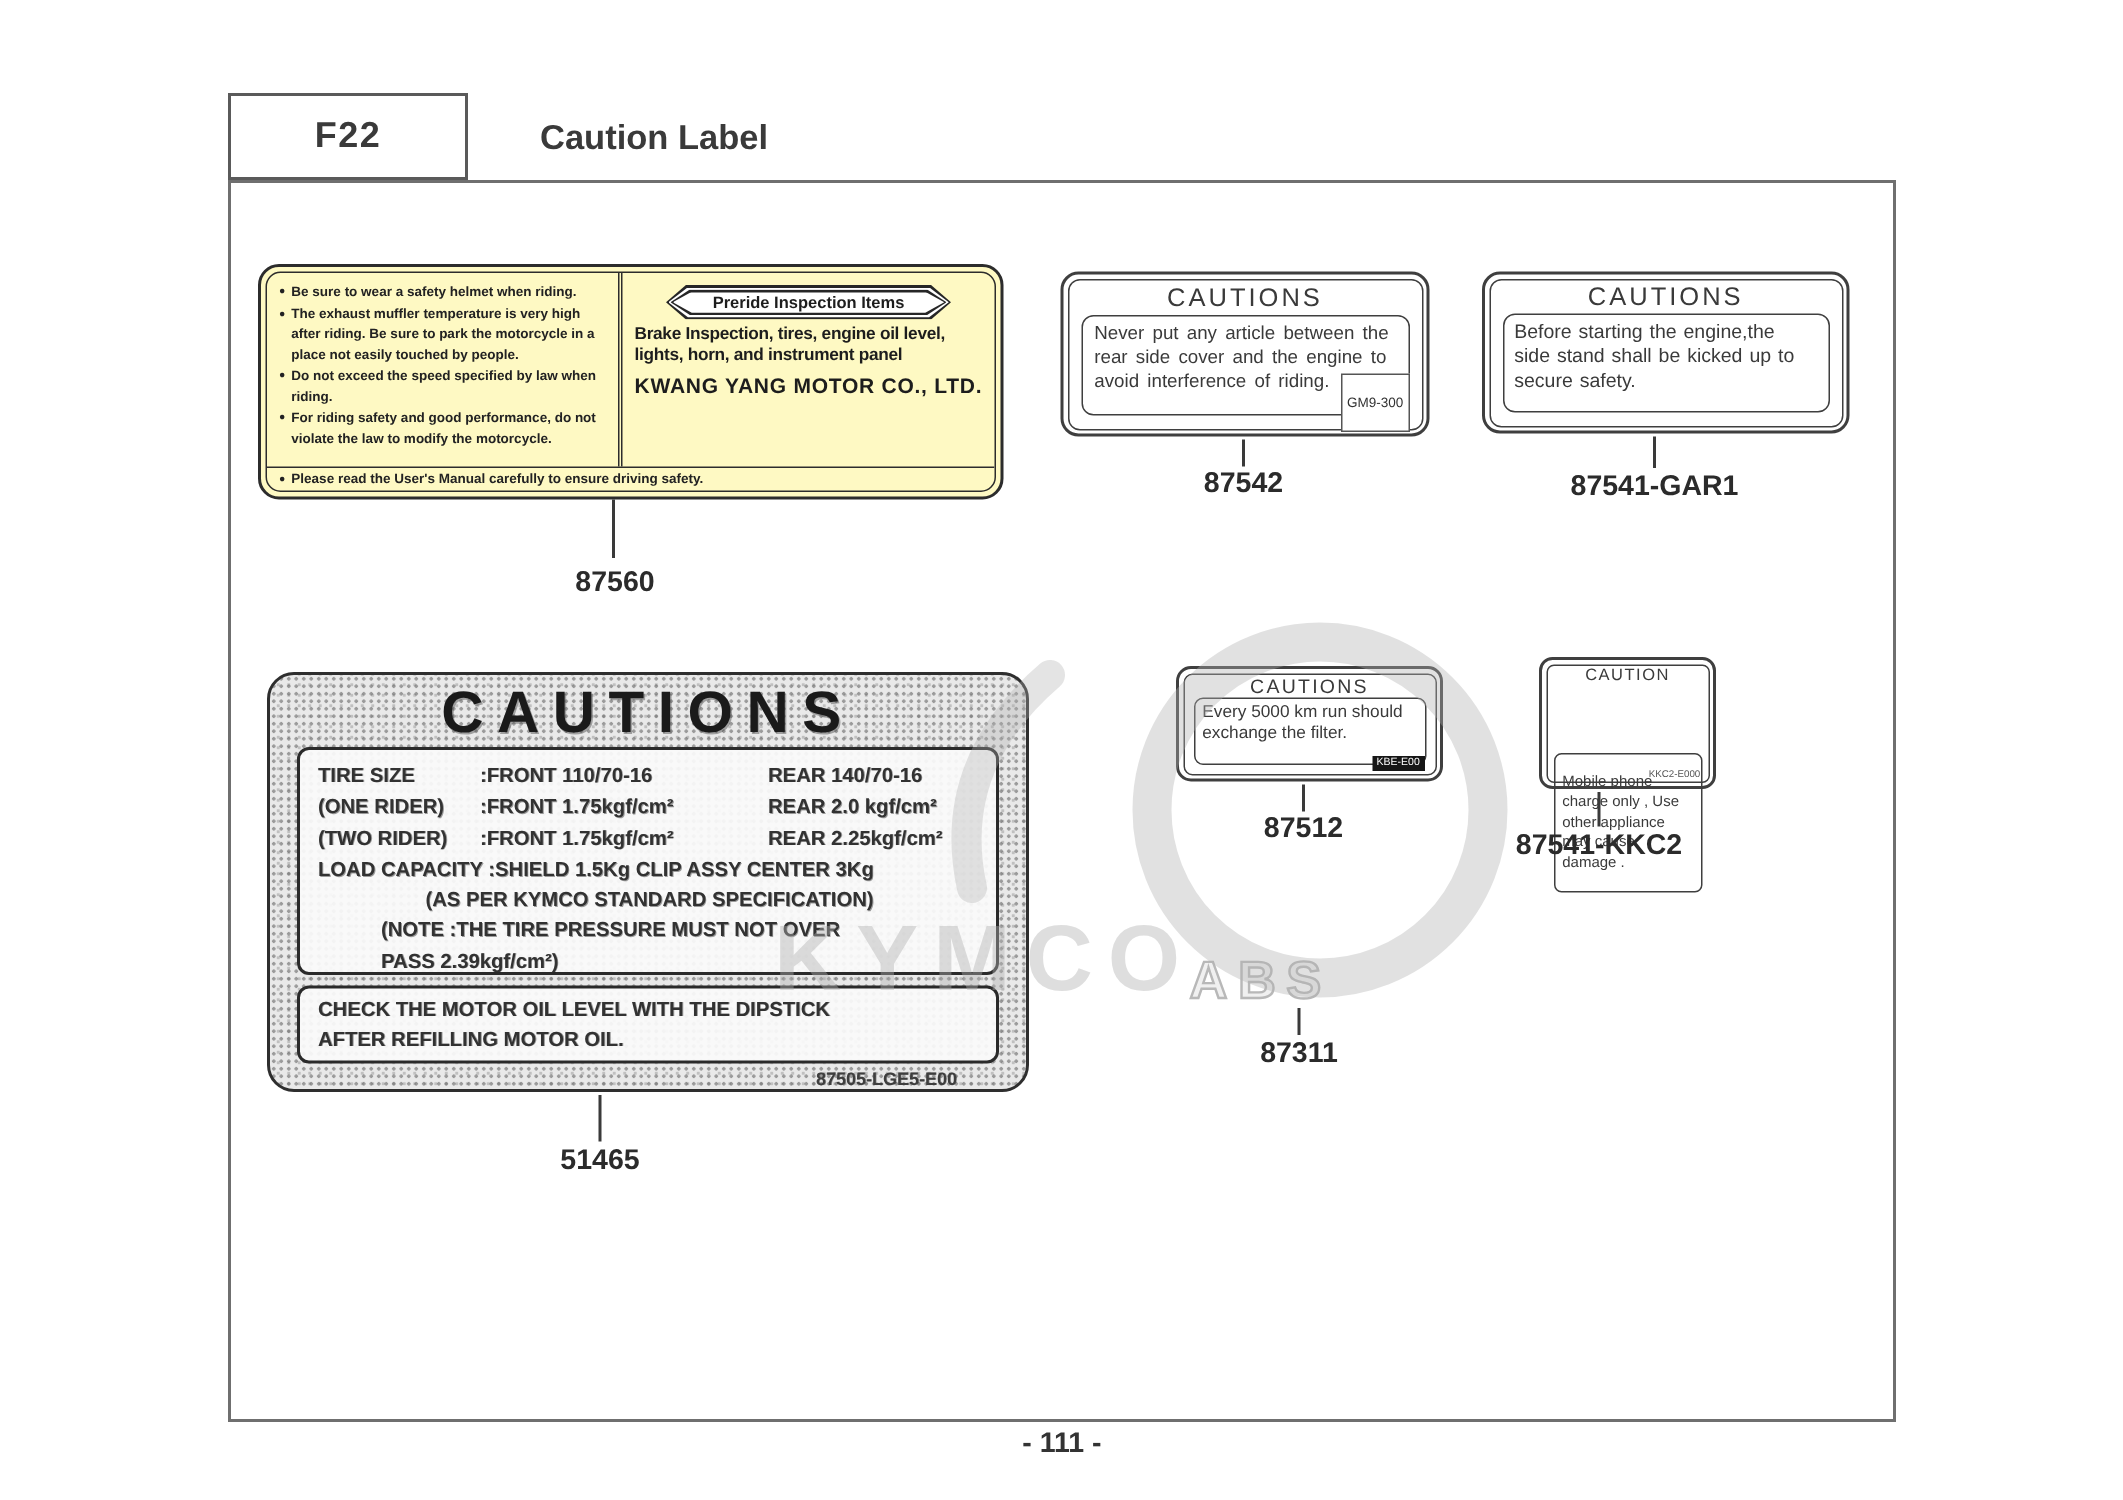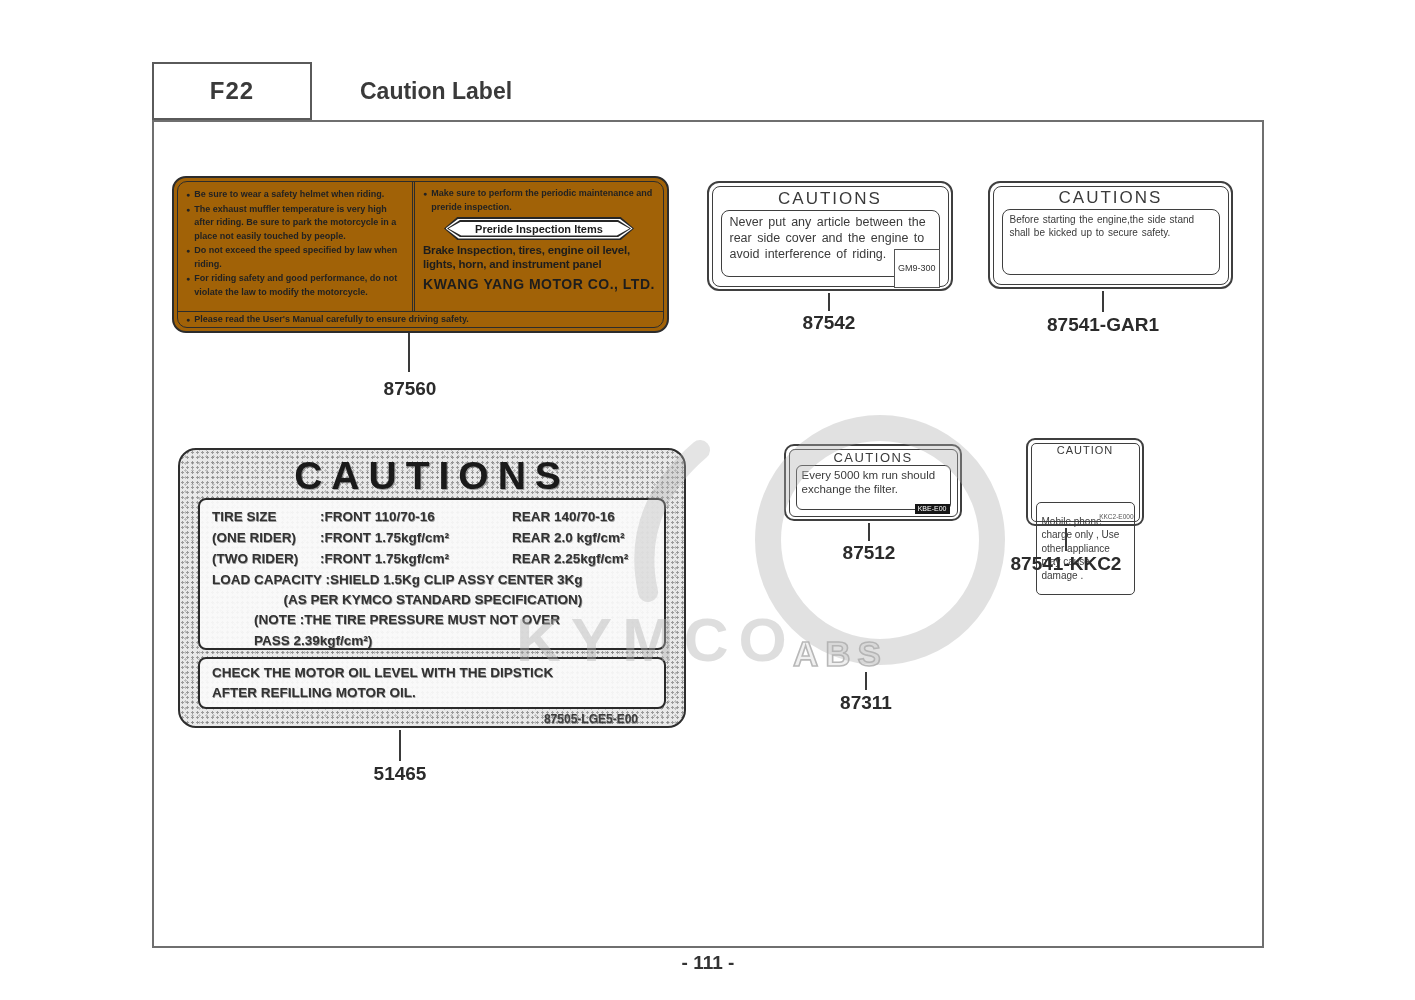--- a/index.html
+++ b/index.html
@@ -19,21 +19,21 @@
   .page-number { position:absolute; left:152px; top:952px; width:1112px; text-align:center;
     font-size:19px; font-weight:bold; color:#333; z-index:15; }
 
   
   .leader { position:absolute; width:2px; background:#3a3a3a; z-index:12; }
   .pn { position:absolute; transform:translateX(-50%); font-size:19px; font-weight:bold;
     color:#2b2b2b; white-space:nowrap; z-index:20; }
 
   
   .lbl560 { position:absolute; left:172px; top:176px; width:497px; height:157px;
-    border:2px solid #2c2c2c; border-radius:14px; padding:3px; background:#a16207; z-index:10; }
+    border:2px solid #2c2c2c; border-radius:14px; padding:3px; background:#fef9c3; z-index:10; }
   .lbl560-inner { border:1.5px solid #2c2c2c; border-radius:10px; height:100%;
     display:flex; flex-direction:column; overflow:hidden; }
   .lbl560-main { flex:1; display:flex; }
   .lbl560-left { width:234px; padding:6px 4px 2px 8px; }
   .lbl560-right { flex:1; border-left:3px double #2c2c2c; padding:5px 8px 2px 8px; }
   .b-item { display:flex; font-size:9px; font-weight:bold; color:#222; line-height:1.5; margin-bottom:1px; }
   .b-item .bdot { font-size:7px; margin:2px 4px 0 0; }
   .lbl560-footer { border-top:1.5px solid #2c2c2c; padding:2px 6px 3px 8px; display:flex;
     font-size:9px; font-weight:bold; color:#222; }
   .lbl560-footer .bdot { font-size:7px; margin:2px 4px 0 0; }
@@ -54,21 +54,21 @@
   .clabel-body { border:1.5px solid #3f3f3f; color:#3a3a3a; }
   .c87542 { left:707px; top:181px; width:246px; height:110px; border-radius:12px; }
   .c87542 .clabel-inner { border-radius:8px; }
   .c87542 .clabel-title { font-size:17px; letter-spacing:2px; padding-top:2px; }
   .c87542 .clabel-body { flex:1; margin:1px 8px 9px 8px; border-radius:8px; padding:3px 8px;
     font-size:12.5px; line-height:1.3; word-spacing:2px; }
   .cgar1 { left:988px; top:181px; width:245px; height:108px; border-radius:12px; }
   .cgar1 .clabel-inner { border-radius:8px; }
   .cgar1 .clabel-title { font-size:17px; letter-spacing:2px; padding-top:1px; }
   .cgar1 .clabel-body { flex:1; margin:1px 8px 9px 8px; border-radius:8px; padding:3px 7px;
-    font-size:10px; line-height:1.3; word-spacing:1px; }
+    font-size:13px; line-height:1.3; word-spacing:1px; }
   .c87512 { left:784px; top:444px; width:178px; height:77px; border-radius:10px; }
   .c87512 .clabel-inner { border-radius:6px; }
   .c87512 .clabel-title { font-size:13px; letter-spacing:1.5px; }
   .c87512 .clabel-body { flex:1; margin:0 6px 6px 6px; border-radius:6px; padding:2px 5px;
     font-size:11.5px; line-height:1.3; }
   .ckkc2 { left:1026px; top:438px; width:118px; height:88px; border-radius:9px; }
   .ckkc2 .clabel-inner { border-radius:5px;gap:46px; }
   .ckkc2 .clabel-title { font-size:11px; letter-spacing:1px; }
   .ckkc2 .clabel-body { flex:1; margin:0 4px 5px 4px; border-radius:5px; padding:12px 5px;
     font-size:10px; line-height:1.35; }
@@ -140,24 +140,20 @@
           <div class="b-item">
             <span class="bdot">●</span>
             <span>Do not exceed  the speed specified by law when riding.</span>
           </div>
           <div class="b-item">
             <span class="bdot">●</span>
             <span>For riding safety and good performance, do not violate the law to modify the motorcycle.</span>
           </div>
         </div>
         <div class="lbl560-right">
-          <div class="b-item">
-            <span class="bdot">●</span>
-            <span>Make sure to perform the periodic maintenance and preride inspection.</span>
-          </div>
           <div class="hx hx0">
             <div class="hx hx1">
                 <div class="hx hx2">
                   <div class="hx hx3">Preride Inspection Items</div>
                 </div>
               </div>
           </div>
           <div class="inspect-items">Brake Inspection, tires, engine oil level, lights, horn, and instrument panel</div>
           <div class="company">KWANG YANG MOTOR CO., LTD.</div>
         </div>

